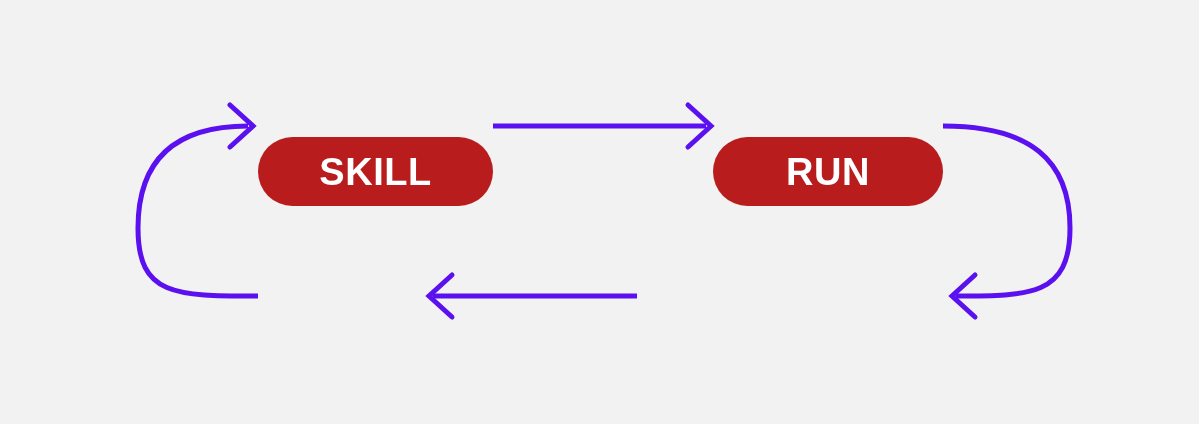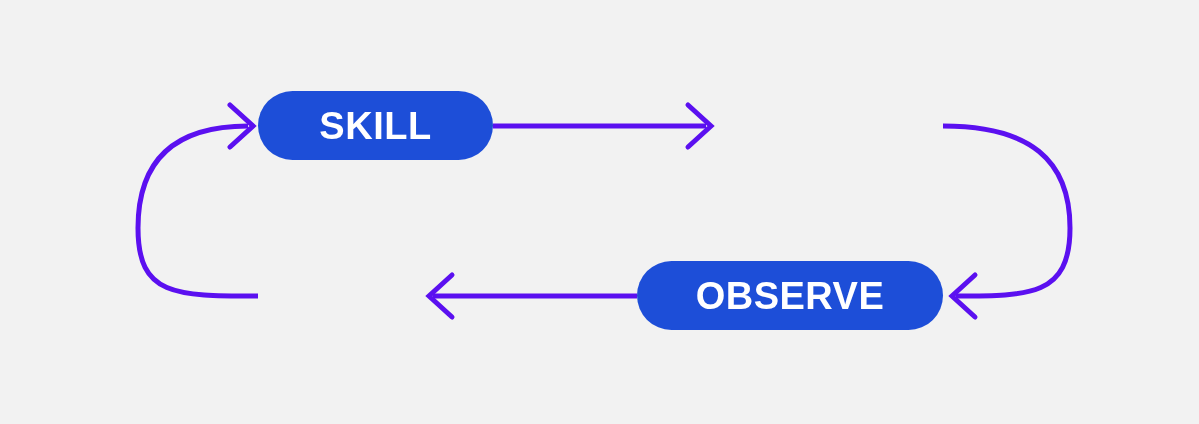--- a/index.html
+++ b/index.html
@@ -25,24 +25,25 @@
     left: 0;
     top: 0;
     width: 1199px;
     height: 424px;
   }
   .node {
     position: absolute;
     display: flex;
     align-items: center;
     justify-content: center;
-    background: #1d4ed8;
+    background: #b91c1c;
     border-radius: 999px;
     box-sizing: border-box;
     z-index: 2;
+    margin-top: 46px;
   }
   .node-label {
     color: #ffffff;
     font-family: "Liberation Sans", sans-serif;
     font-weight: bold;
     font-size: 38px;
     letter-spacing: 0.5px;
     line-height: 1;
     white-space: nowrap;
     user-select: none;
@@ -77,19 +78,19 @@
     <g>
       <path d="M 258,296 C 175,296 138,296 138,228 C 138,160 175,126 248,126" fill="none" stroke="#5b10f0" stroke-width="5" stroke-linecap="butt"></path>
       <polyline points="230,105 253,126 230,147" fill="none" stroke="#5b10f0" stroke-width="5" stroke-linecap="round" stroke-linejoin="miter"></polyline>
     </g>
   </svg>
 
   <div class="node" id="node-skill">
     <span class="node-label">SKILL</span>
   </div>
 
+  <div class="node" id="node-run">
+    <span class="node-label">RUN</span>
+  </div>
 
-  <div class="node" id="node-observe">
-    <span class="node-label">OBSERVE</span>
-  </div>
 
 
 </div>
 
 </body></html>

